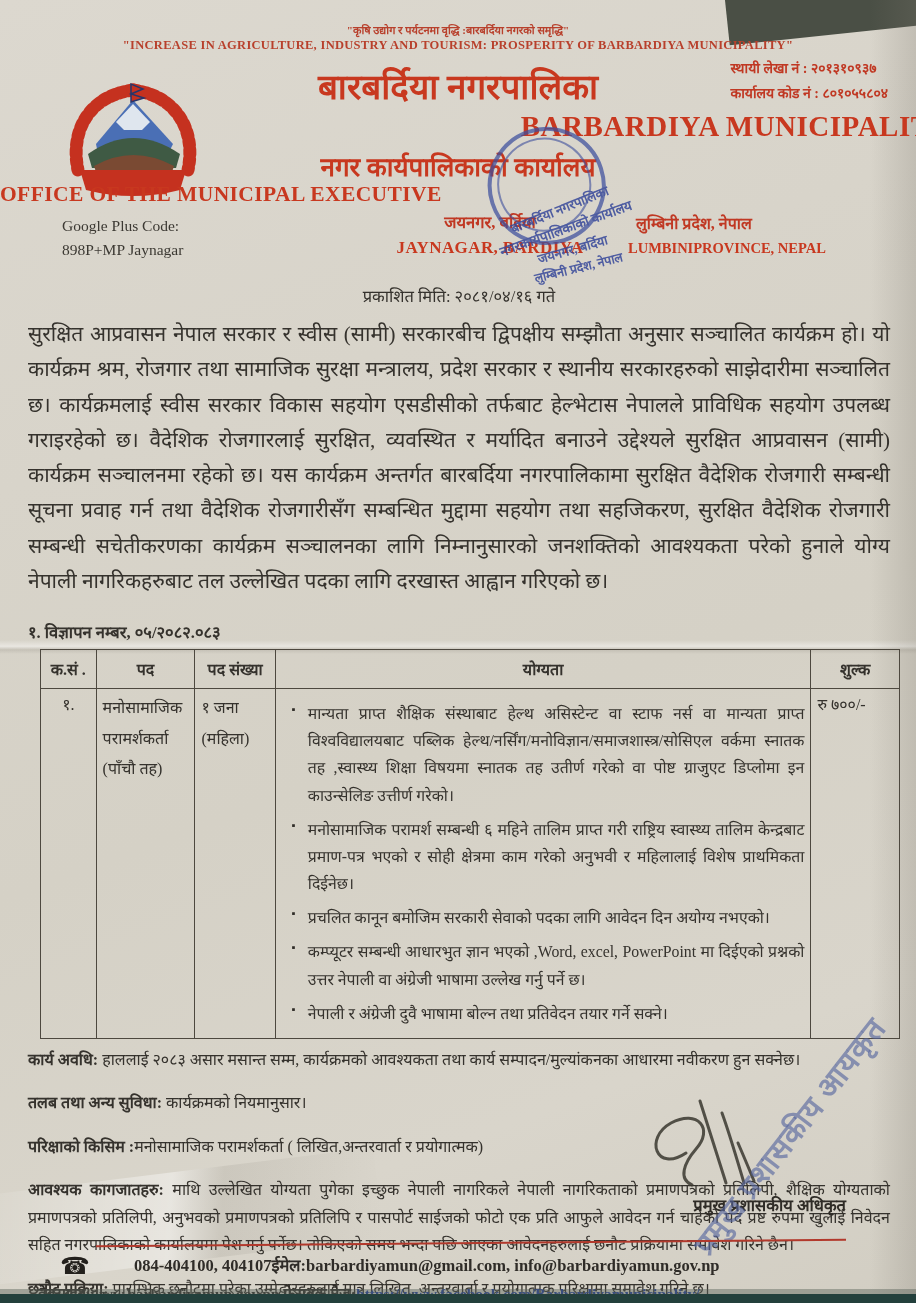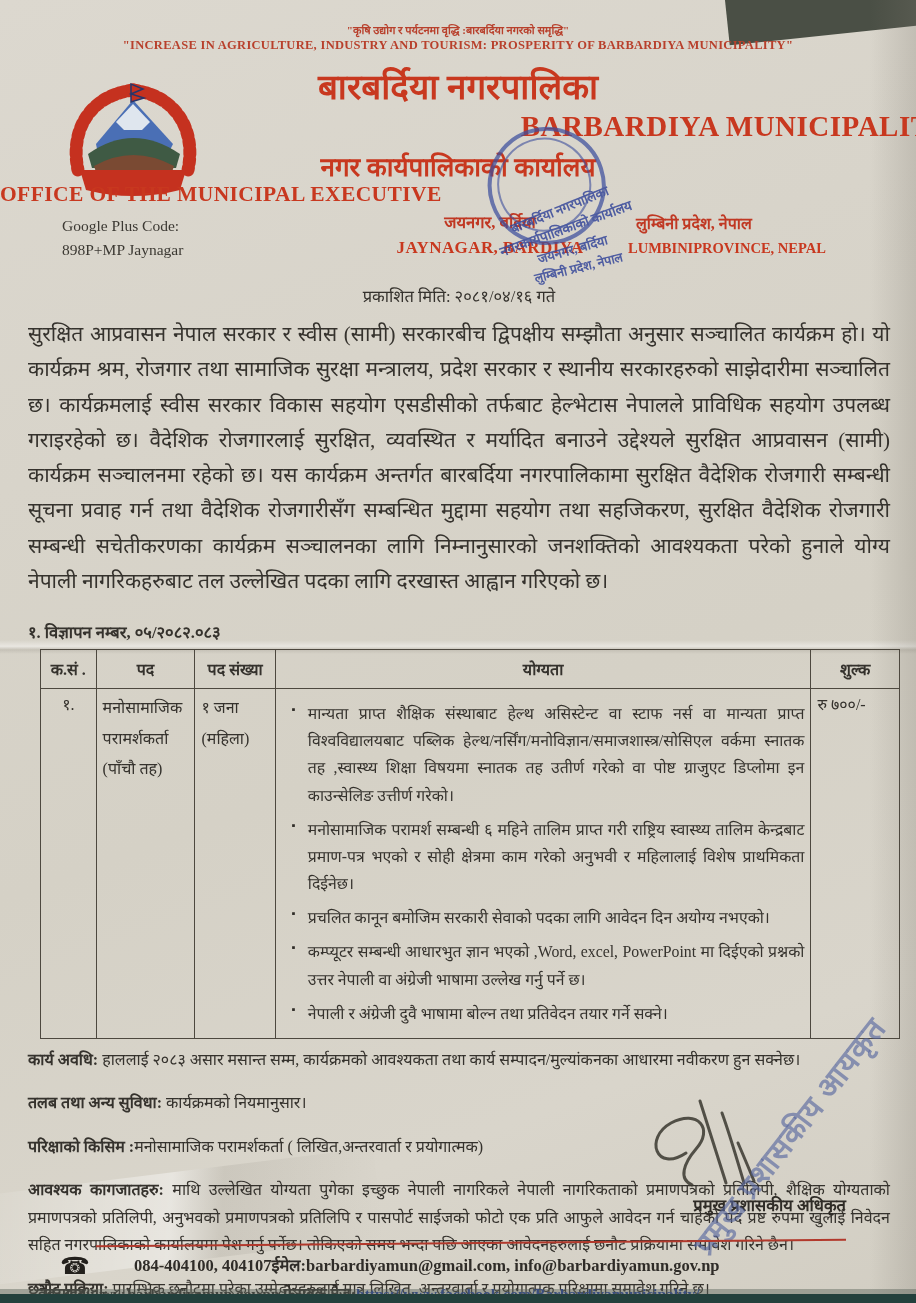--- a/index.html
+++ b/index.html
@@ -112,20 +112,24 @@
       <polygon points="58,40 75,22 92,40 84,48 66,48" fill="#dfe6ee"></polygon>
 
       <path d="M30 72 Q75 40 122 72 L118 86 L34 86 Z" fill="#3f5a44"></path>
       <path d="M36 84 Q75 62 116 84 L112 96 L40 96 Z" fill="#7a4a33"></path>
 
       <path d="M22 88 L128 88 L122 108 Q75 120 28 108 Z" fill="#c5311f"></path>
 
       <path d="M73 2 L73 20 L86 16 L73 12 L85 7 Z" fill="#c5311f" stroke="#27356b" stroke-width="1.5"></path>
     </svg>
 
+    <div class="acct np">
+      <div>स्थायी लेखा नं : २०१३१०९३७</div>
+      <div>कार्यालय कोड नं : ८०१०५५८०४</div>
+    </div>
 
     <div class="muni-np np">बारबर्दिया नगरपालिका</div>
     <div class="muni-en">BARBARDIYA MUNICIPALITY</div>
     <div class="office-np np">नगर कार्यपालिकाको कार्यालय</div>
     <div class="office-en">OFFICE OF THE MUNICIPAL EXECUTIVE</div>
 
     <div class="gpc">
       <div>Google Plus Code:</div>
       <div>898P+MP Jaynagar</div>
     </div>

